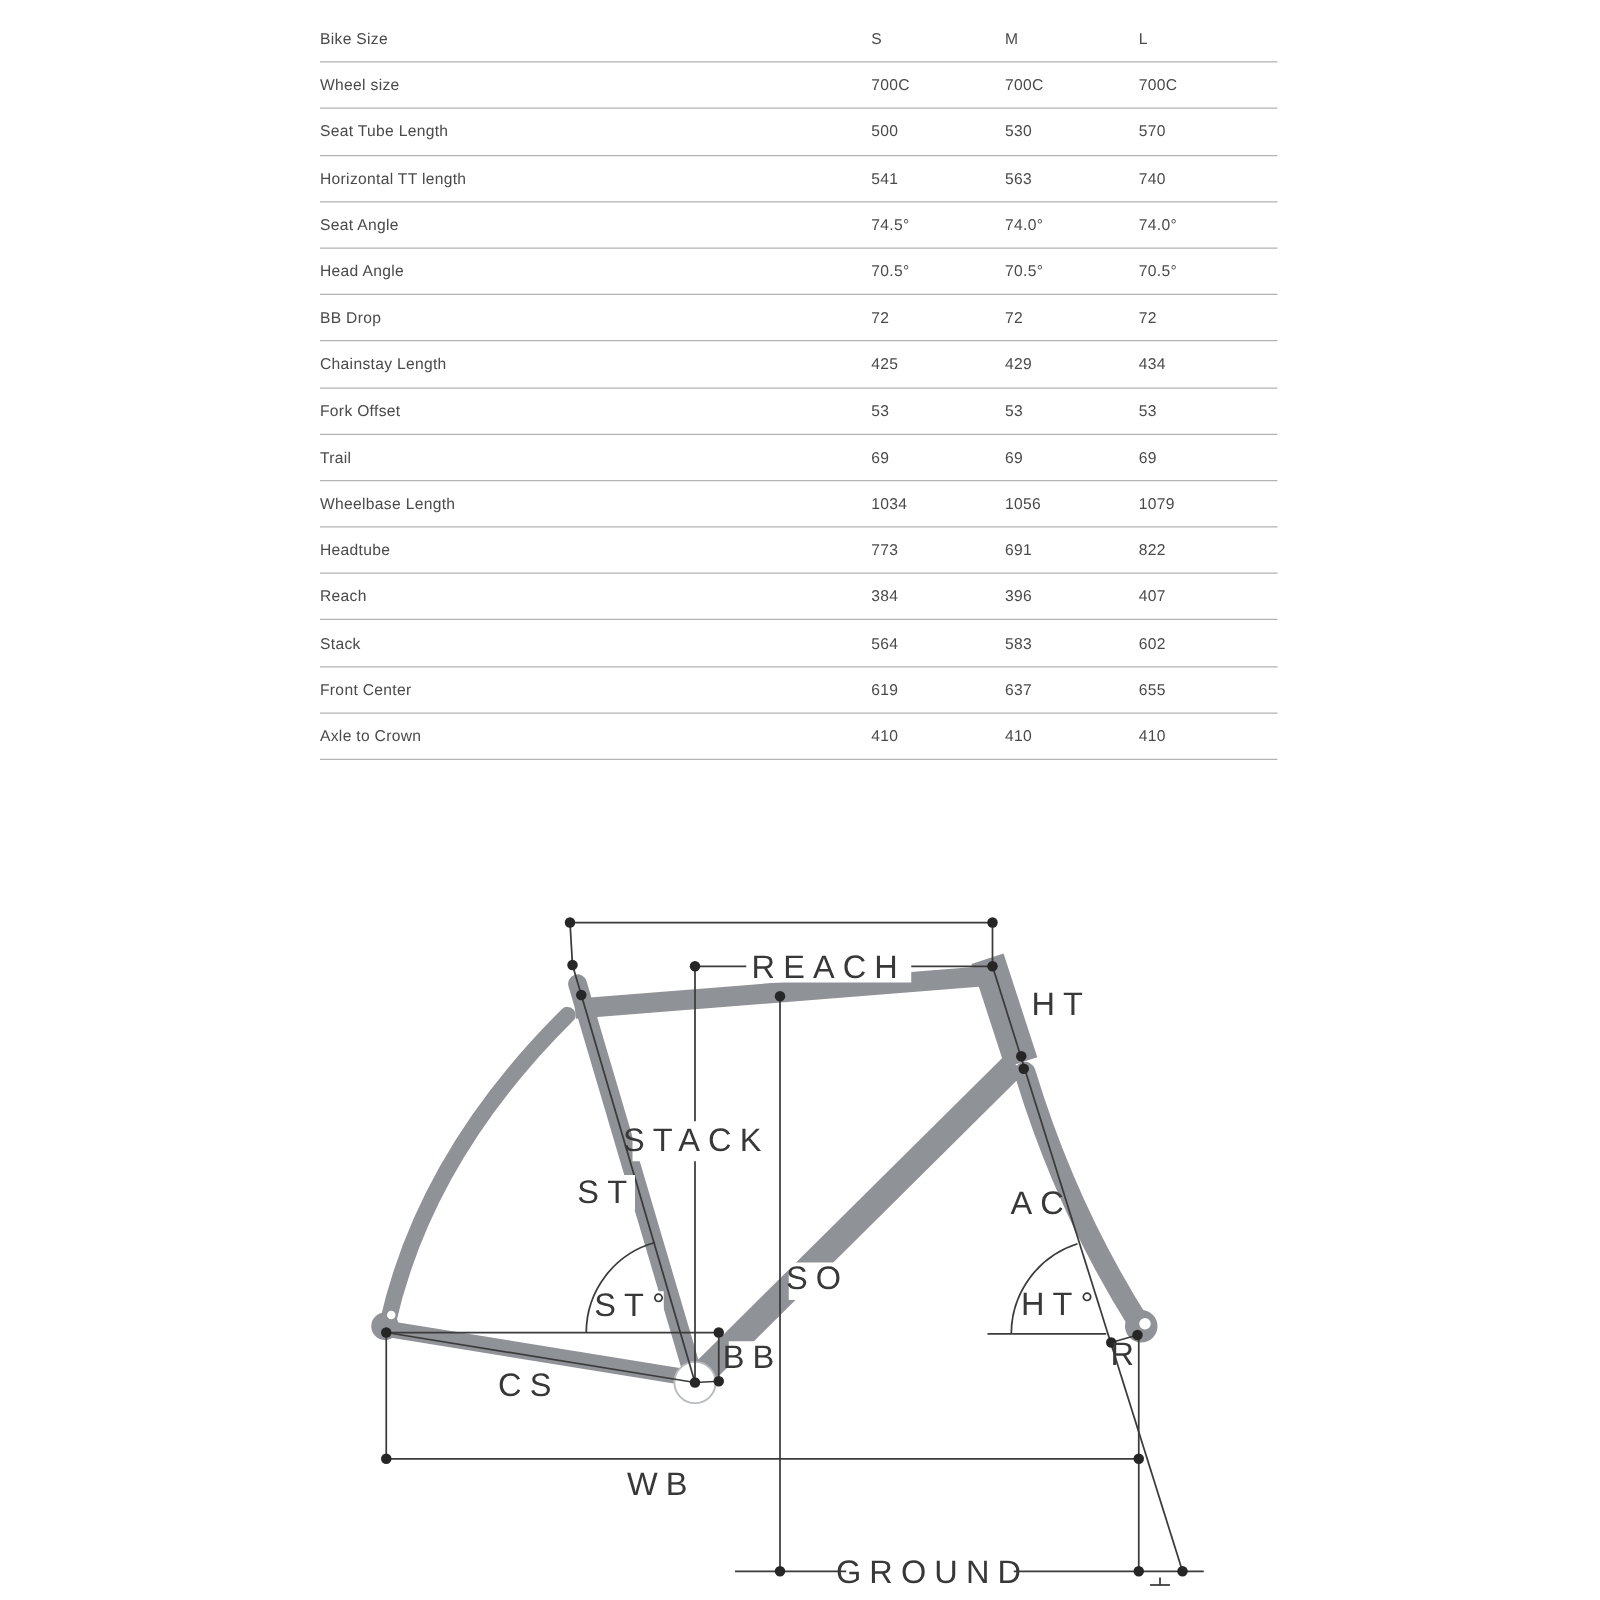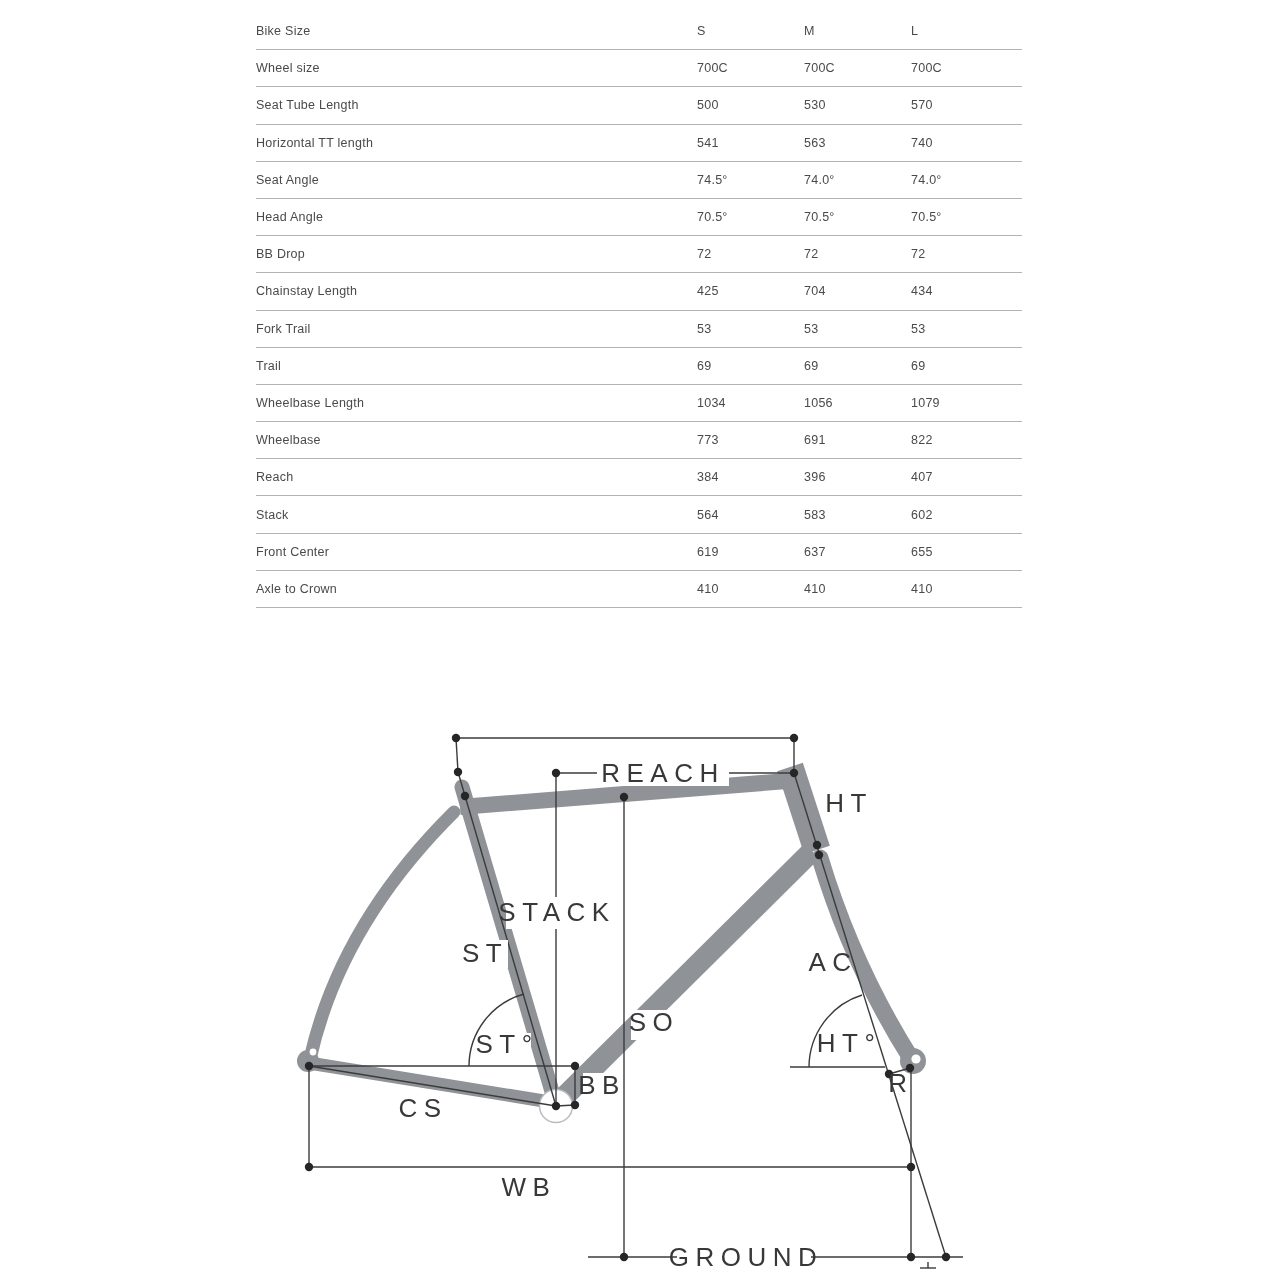--- a/index.html
+++ b/index.html
@@ -80,47 +80,47 @@
     <div class="trow">
       <span class="tlabel">BB Drop</span>
       <span class="tval">72</span>
       <span class="tval">72</span>
       <span class="tval">72</span>
     </div>
 
     <div class="trow">
       <span class="tlabel">Chainstay Length</span>
       <span class="tval">425</span>
-      <span class="tval">704</span>
+      <span class="tval">429</span>
       <span class="tval">434</span>
     </div>
 
     <div class="trow">
-      <span class="tlabel">Fork Trail</span>
+      <span class="tlabel">Fork Offset</span>
       <span class="tval">53</span>
       <span class="tval">53</span>
       <span class="tval">53</span>
     </div>
 
     <div class="trow">
       <span class="tlabel">Trail</span>
       <span class="tval">69</span>
       <span class="tval">69</span>
       <span class="tval">69</span>
     </div>
 
     <div class="trow">
       <span class="tlabel">Wheelbase Length</span>
       <span class="tval">1034</span>
       <span class="tval">1056</span>
       <span class="tval">1079</span>
     </div>
 
     <div class="trow">
-      <span class="tlabel">Wheelbase</span>
+      <span class="tlabel">Headtube</span>
       <span class="tval">773</span>
       <span class="tval">691</span>
       <span class="tval">822</span>
     </div>
 
     <div class="trow">
       <span class="tlabel">Reach</span>
       <span class="tval">384</span>
       <span class="tval">396</span>
       <span class="tval">407</span>

